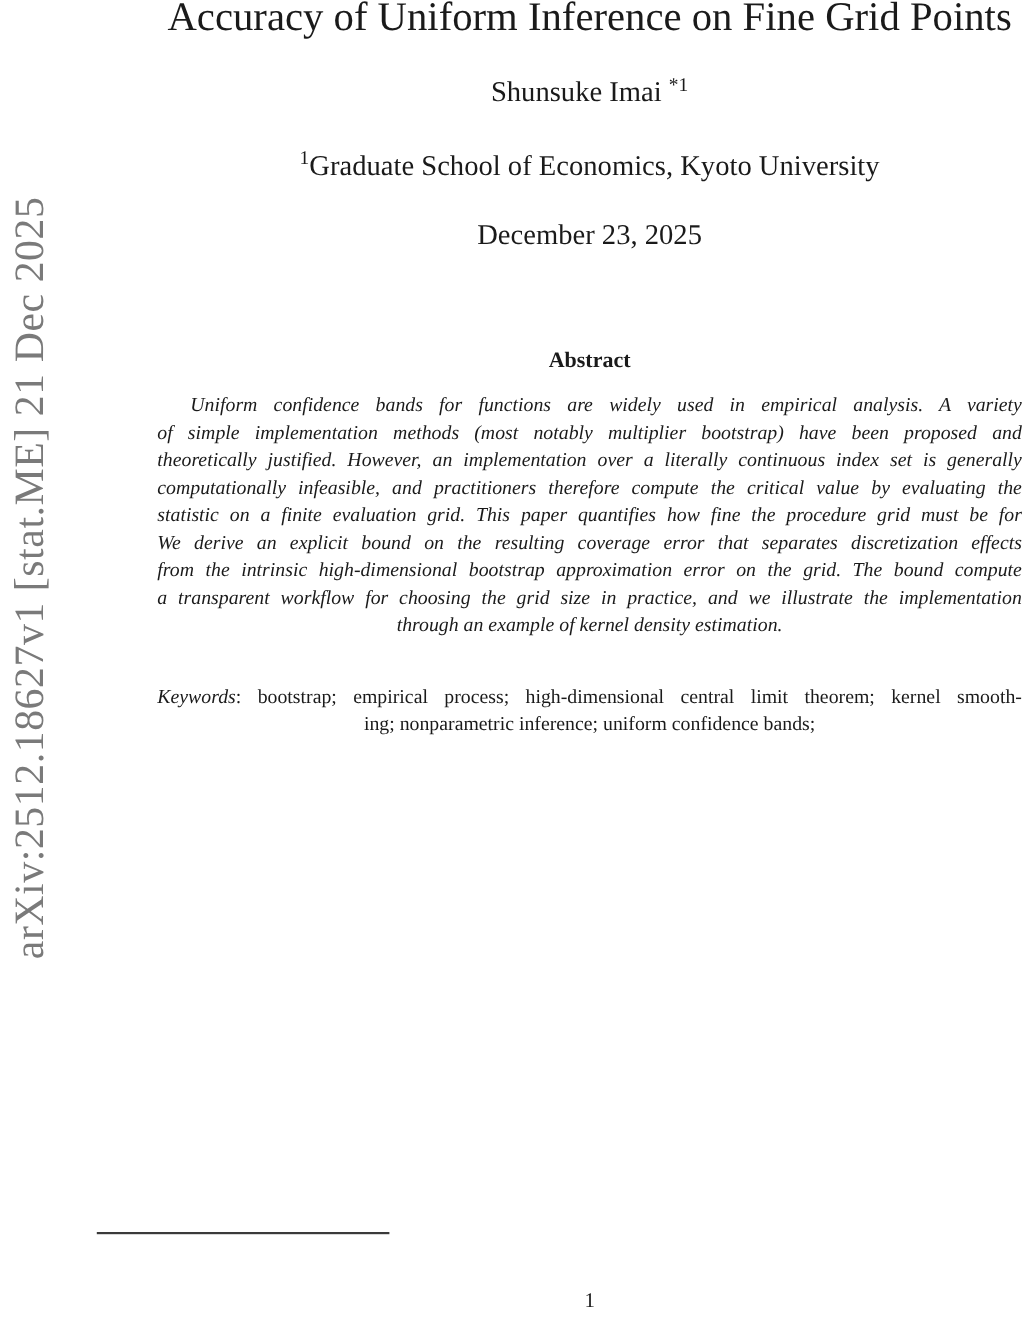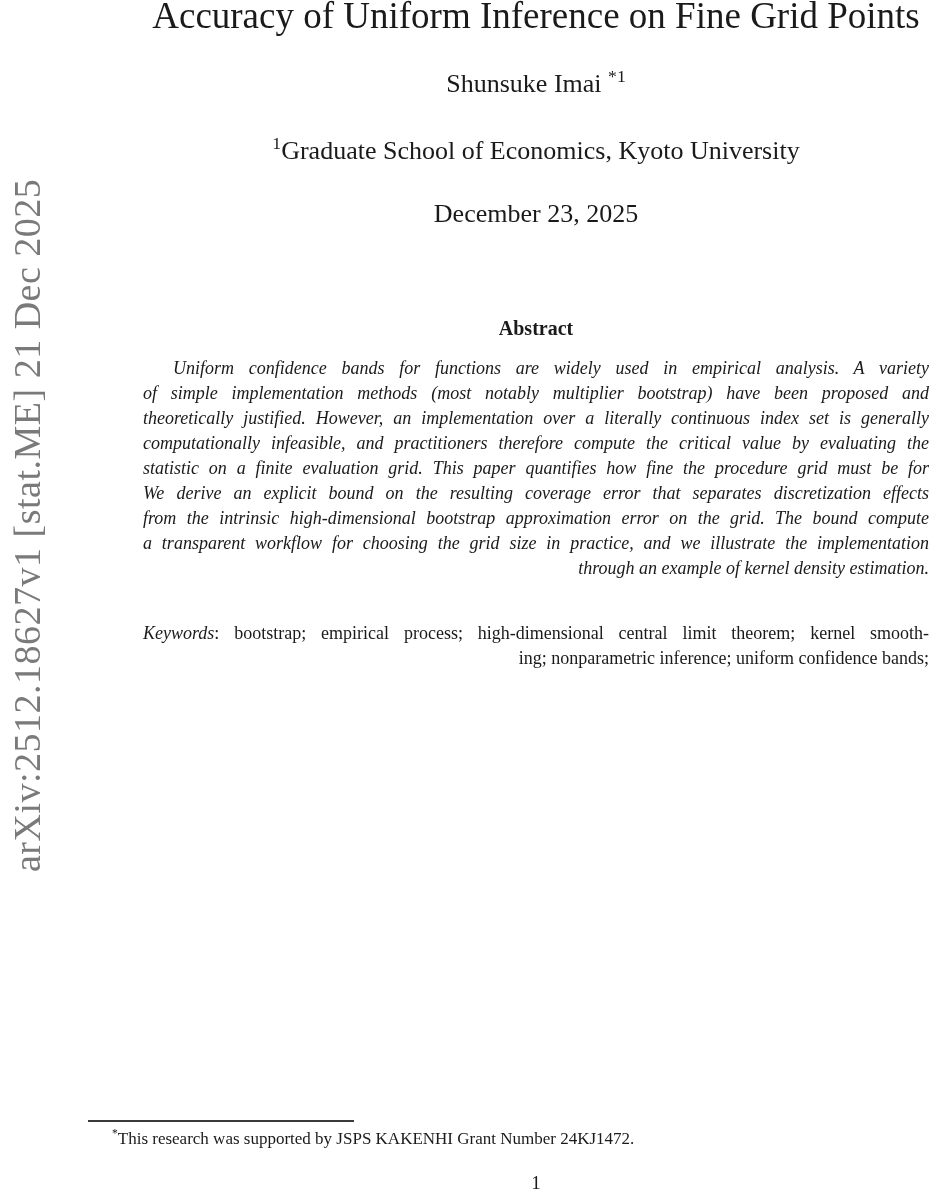--- a/index.html
+++ b/index.html
@@ -49,21 +49,21 @@
   .abstract-heading {
     position: absolute; top: 317px; left: 0; width: 100%;
     font-size: 20px; font-weight: bold; text-align: center;
   }
   .abstract-body {
     position: absolute; top: 356px; left: 0; width: 100%;
     font-size: 18px; line-height: 25px; font-style: italic;
   }
   .jline { text-align: justify; text-align-last: justify; }
   .indent { text-indent: 30px; }
-  .plainline { text-align: right; }
+  .plainline { text-align: center; }
 
   .keywords {
     position: absolute; top: 621px; left: 0; width: 100%;
     font-size: 18px; line-height: 25px;
   }
   .kw-label { font-style: italic; }
 
   .footnote-rule {
     position: absolute; top: 1120px; left: 88px;
     width: 266px; height: 2px; background: #3a3a3a;
@@ -112,15 +112,14 @@
     <div class="keywords">
       <div class="jline"><span class="kw-label">Keywords</span><span>:  bootstrap; empirical process; high-dimensional central limit theorem; kernel smooth-</span></div>
       <div class="plainline">ing; nonparametric inference; uniform confidence bands;</div>
     </div>
 
     <div class="page-number">1</div>
   </div>
 
   <div class="footnote-rule"></div>
 
-  <div class="footnote"><sup class="marker">*</sup><span>This research was supported by JSPS KAKENHI Grant Number 24KJ1472.</span></div>
 
 </div>
 
 </body></html>

